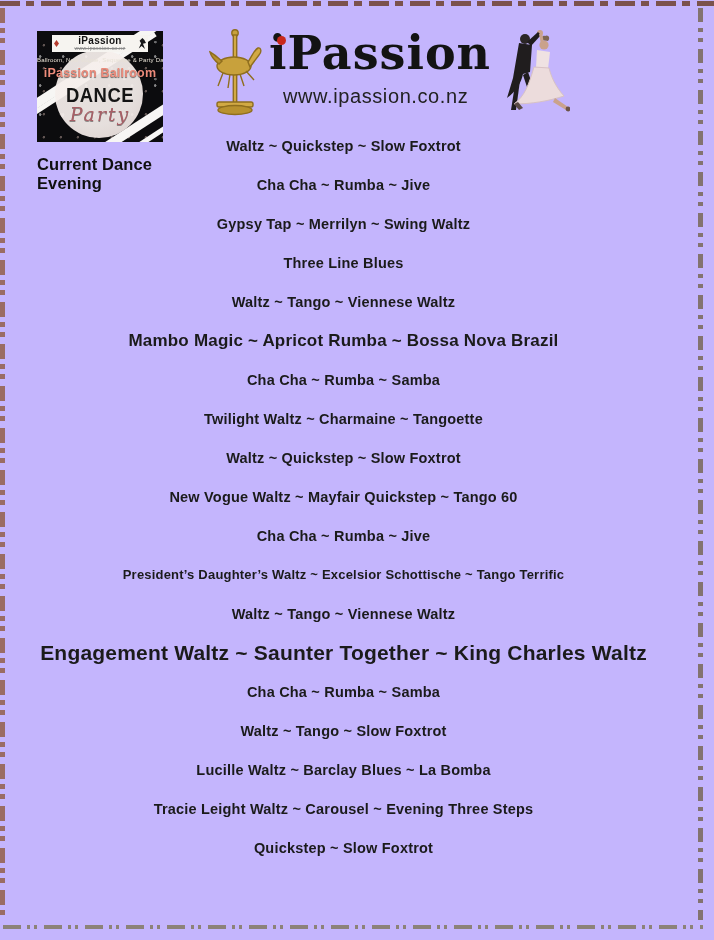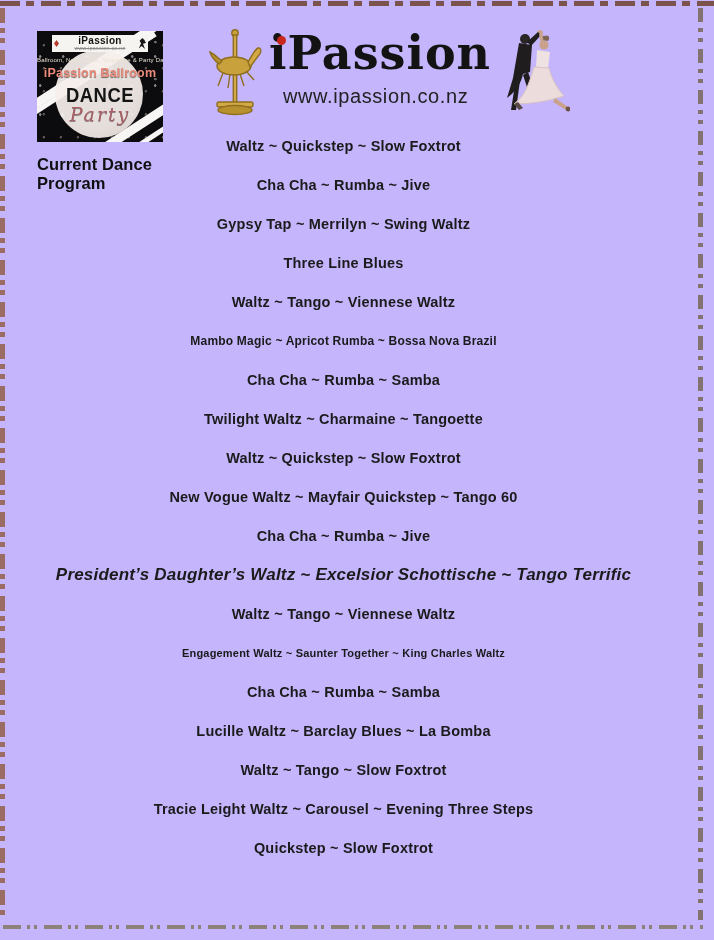--- a/index.html
+++ b/index.html
@@ -60,23 +60,23 @@
     font-size:46px;color:#131313;letter-spacing:1px;line-height:1;}
   .brand-dot{position:absolute;left:277px;top:36px;width:9px;height:9px;border-radius:50%;
     background:var(--brand-dot,#c8281c);}
   .site{position:absolute;left:283px;top:85px;font-size:20px;color:#222;letter-spacing:.6px;}
   .dancers{position:absolute;left:485px;top:26px;}
 
   
   .program{position:absolute;left:0;top:126px;width:714px;padding-right:27px;box-sizing:border-box;}
   .row{height:39px;display:flex;align-items:center;justify-content:center;}
   .row span{font-weight:bold;font-size:14.5px;color:var(--text,#1b1b1b);letter-spacing:.2px;white-space:nowrap;}
-  .row.sz-md span{font-size:12px;}
-  .row.sz-lg span{font-size:11px;}
-  .row.sz-sm span{font-size:17px;font-style:italic;}
+  .row.sz-md span{font-size:17px;}
+  .row.sz-lg span{font-size:21px;}
+  .row.sz-sm span{font-size:13px;}
 </style>
 </head>
 <body>
 
 <div class="page">
 
   <div class="b-top"></div>
   <div class="b-left"></div>
   <div class="b-right"></div>
   <div class="b-bottom"></div>
@@ -92,21 +92,21 @@
       <span class="logo-banner-title">iPassion</span>
       <span class="logo-banner-url">www.ipassion.co.nz</span>
       <div class="mini-dancer"></div>
     </div>
     <div class="logo-tagline">Ballroom, New Vogue, Sequence &amp; Party Dance</div>
     <div class="logo-title">iPassion Ballroom</div>
     <div class="logo-dance">DANCE</div>
     <div class="logo-party">Party</div>
   </div>
 
-  <div class="caption">Current Dance Program</div>
+  <div class="caption">Current Dance Evening</div>
 
   <svg class="carousel" width="62" height="88" viewBox="0 0 62 88">
     <g stroke="#8f6e1e" stroke-width="1.4" fill="var(--gold,#c8a13c)">
       <circle cx="31" cy="5" r="3.2"></circle>
       <rect x="29.3" y="7" width="3.4" height="70" fill="#d2a944"></rect>
       <ellipse cx="30" cy="38" rx="17" ry="9"></ellipse>
       <path d="M44,34 C48,28 50,22 54,20 C57,19 58,24 55,27 C52,31 49,35 46,39 Z" fill="#d2a944"></path>
       <path d="M15,36 C10,32 7,28 6,24 C10,26 14,30 18,33 Z" fill="#b8912f"></path>
       <path d="M19,45 L14,58 M26,46 L24,60 M36,46 L40,58 M42,43 L50,52" fill="none"></path>
       <rect x="13" y="74" width="36" height="5" rx="2" fill="#d2a944"></rect>
@@ -182,26 +182,26 @@
     <div class="row">
         <span>Waltz ~ Tango ~ Viennese Waltz</span>
       </div>
     <div class="row sz-lg">
         <span>Engagement Waltz ~ Saunter Together ~ King Charles Waltz</span>
       </div>
     <div class="row">
         <span>Cha Cha ~ Rumba ~ Samba</span>
       </div>
     <div class="row">
+        <span>Waltz ~ Tango ~ Slow Foxtrot</span>
+      </div>
+    <div class="row">
         <span>Lucille Waltz ~ Barclay Blues ~ La Bomba</span>
       </div>
     <div class="row">
-        <span>Waltz ~ Tango ~ Slow Foxtrot</span>
-      </div>
-    <div class="row">
         <span>Tracie Leight Waltz ~ Carousel ~ Evening Three Steps</span>
       </div>
     <div class="row">
         <span>Quickstep ~ Slow Foxtrot</span>
       </div>
   </div>
 
 </div>
 
 </body></html>

